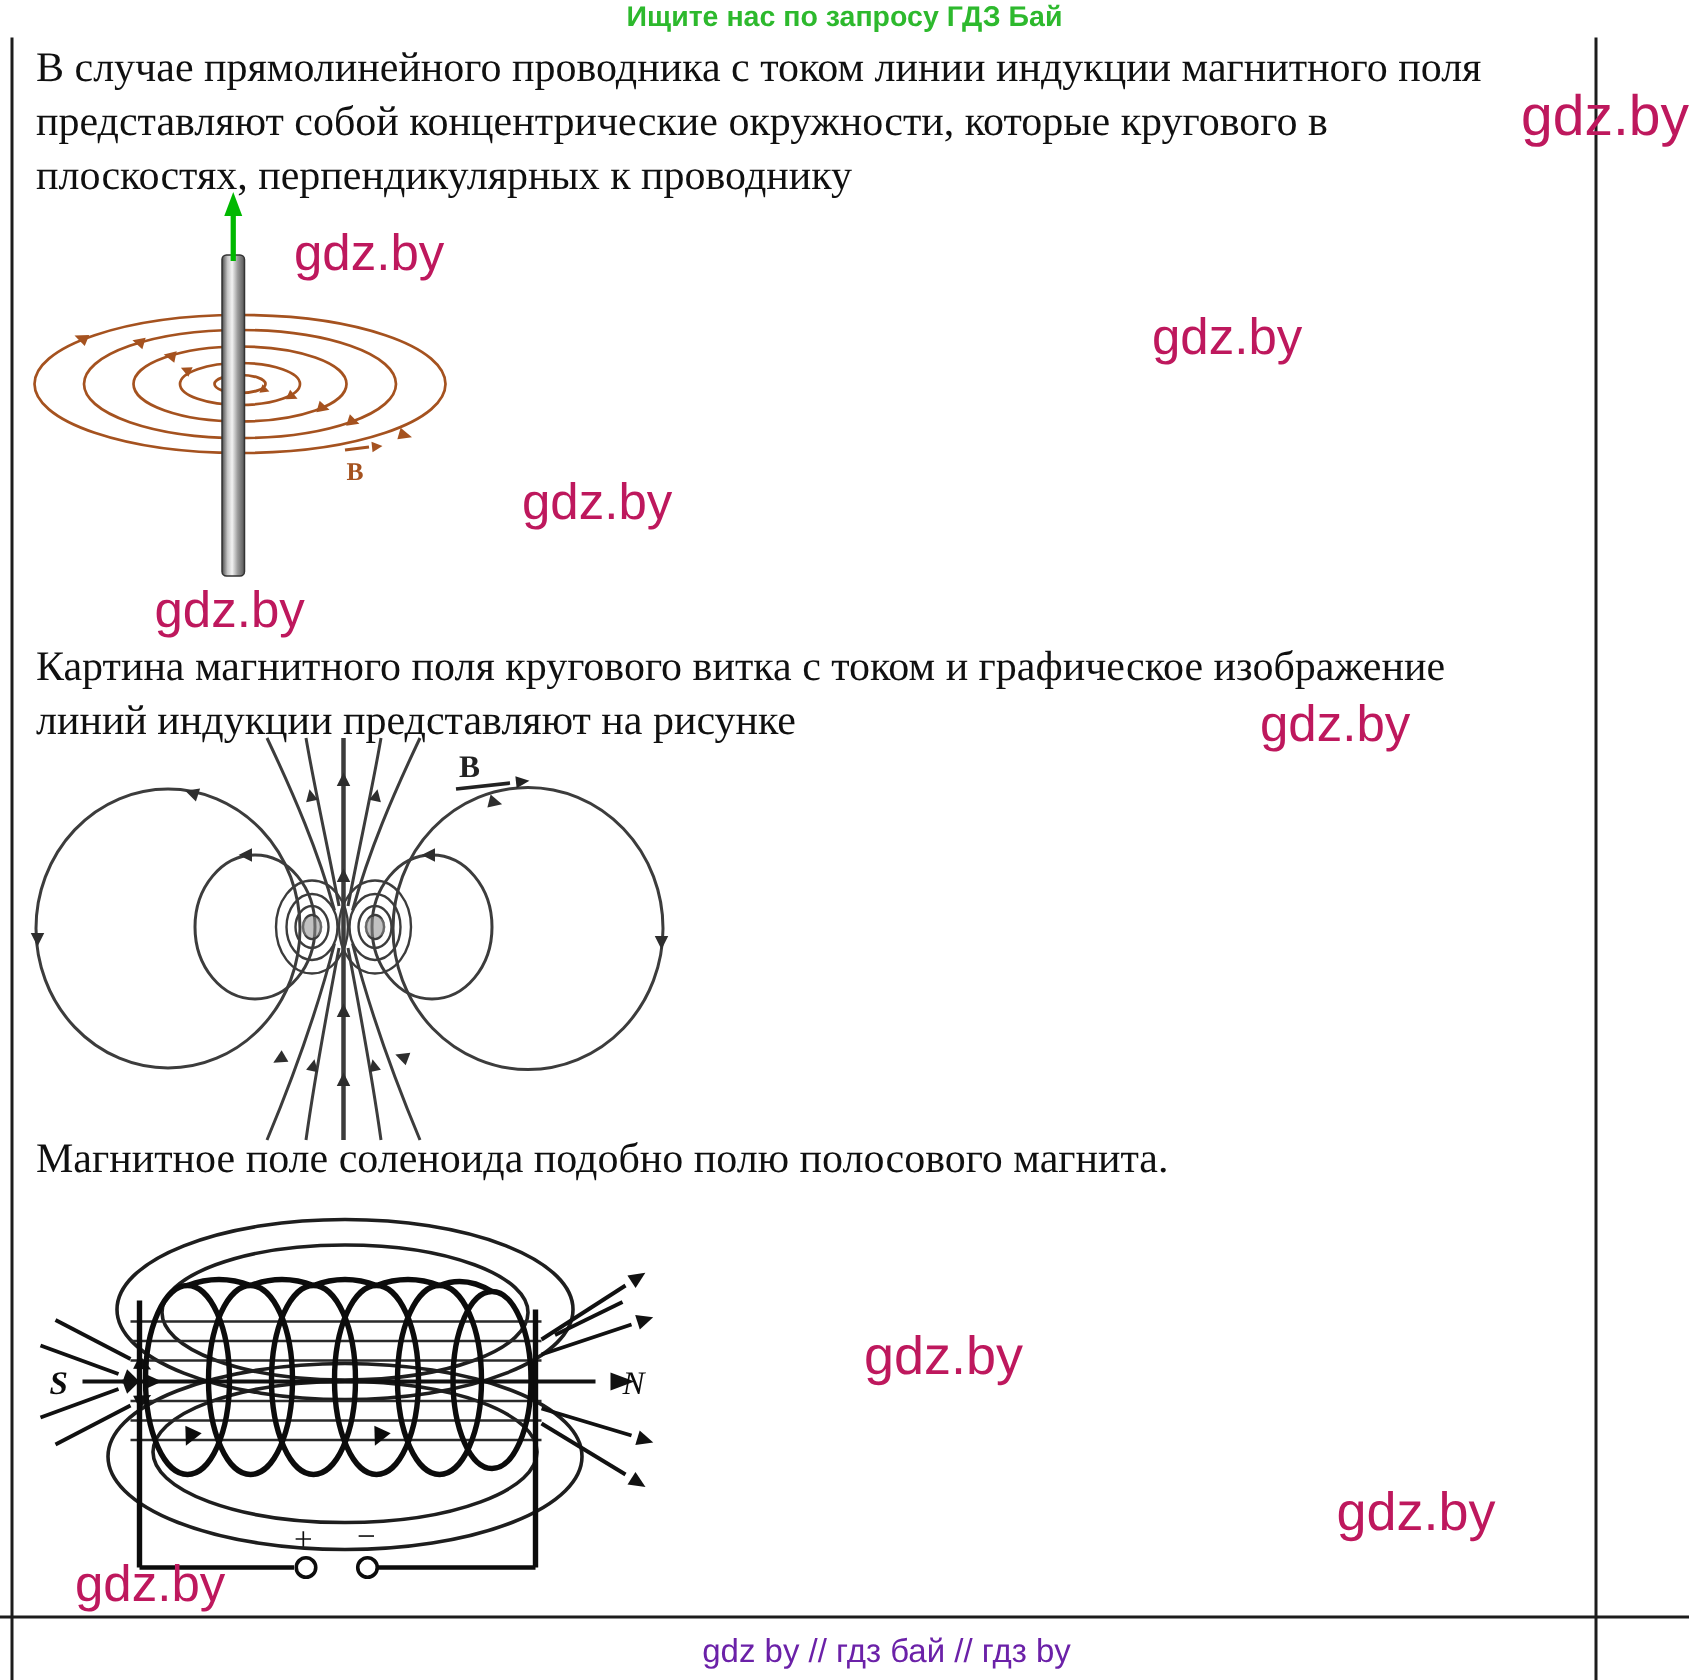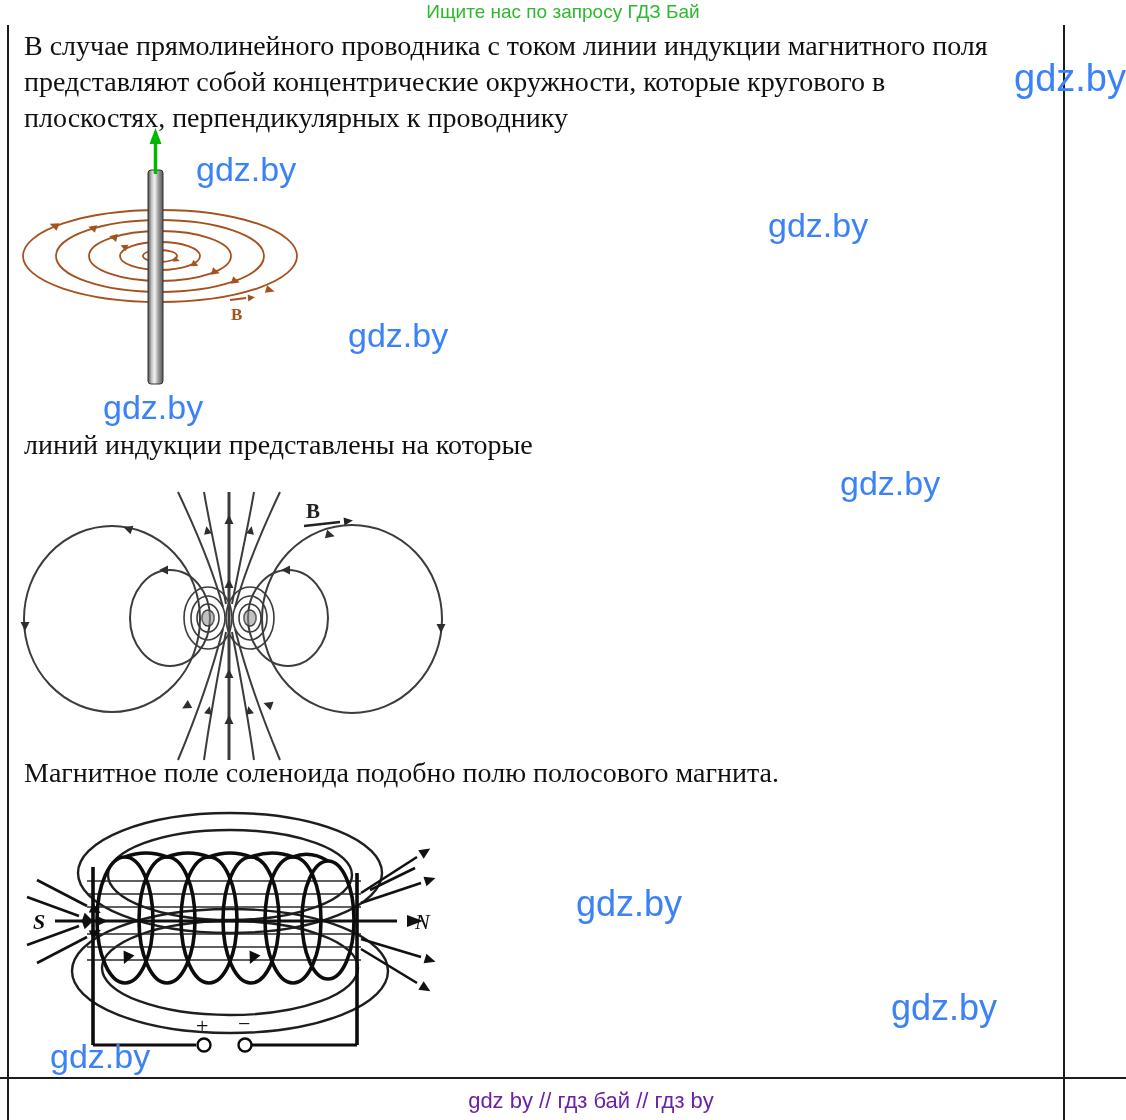--- a/index.html
+++ b/index.html
@@ -6,31 +6,31 @@
   body{
     width:1126px;height:1120px;position:relative;overflow:hidden;
     background:#ffffff;font-family:"Liberation Serif",serif;color:#111;
   }
   
   .v-border{position:absolute;width:2px;background:#1c1c1c;}
   .h-border{position:absolute;height:2px;background:#1c1c1c;}
   
   .green-header{
     position:absolute;top:1px;left:0;width:100%;text-align:center;
-    font-family:"Liberation Sans",sans-serif;font-size:19px;font-weight:400;
+    font-family:"Liberation Sans",sans-serif;font-size:19px;font-weight:700;
   }
   
   .purple-footer{
     position:absolute;top:1088px;left:0;width:100%;text-align:center;
     font-family:"Liberation Sans",sans-serif;font-size:22px;z-index:6;padding-left:28px;
   }
   .para{position:absolute;font-size:28px;line-height:36px;color:#101010;font-family:Liberation Serif, serif;}
   .para div{white-space:nowrap;}
   .wm{
-    position:absolute;font-family:"Liberation Sans",sans-serif;color:#3b82f6;
+    position:absolute;font-family:"Liberation Sans",sans-serif;color:#be185d;
     z-index:5;white-space:nowrap;
   }
   svg{position:absolute;overflow:visible;}
   .cutline{position:absolute;left:24px;top:1134px;font-size:28px;white-space:nowrap;z-index:4;}
 </style>
 </head>
 <body>
 
 <div class="green-header" style="color:#2db92d;">Ищите нас по запросу ГДЗ Бай</div>
 
@@ -82,21 +82,22 @@
   </g>
 
   <g fill="#a5521f" stroke="#a5521f">
     <line x1="210" y1="172" x2="226" y2="170" stroke-width="2"></line>
     <polygon points="0,-3.5 7,0 0,3.5" transform="translate(228,170) rotate(-6)" stroke="none"></polygon>
     <text x="211" y="192" font-size="17" font-weight="bold" stroke="none" font-family="Liberation Serif, serif">B</text>
   </g>
 </svg>
 
 <div class="para" style="left:24px;top:427px;">
-  <div>линий индукции представлены на которые</div>
+  <div>Картина магнитного поля кругового витка с током и графическое изображение</div>
+  <div>линий индукции представляют на рисунке</div>
 </div>
 
 <svg style="left:20px;top:492px;" width="420" height="268" viewBox="0 0 420 268">
   <g stroke="#3c3c3c" fill="none" stroke-width="2">
     <line x1="209" y1="0" x2="209" y2="268" stroke-width="3"></line>
     <ellipse cx="92" cy="127" rx="88" ry="93"></ellipse>
     <ellipse cx="332" cy="127" rx="90" ry="94"></ellipse>
     <ellipse cx="150" cy="126" rx="40" ry="48"></ellipse>
     <ellipse cx="268" cy="126" rx="40" ry="48"></ellipse>
     <g stroke-width="1.6">

